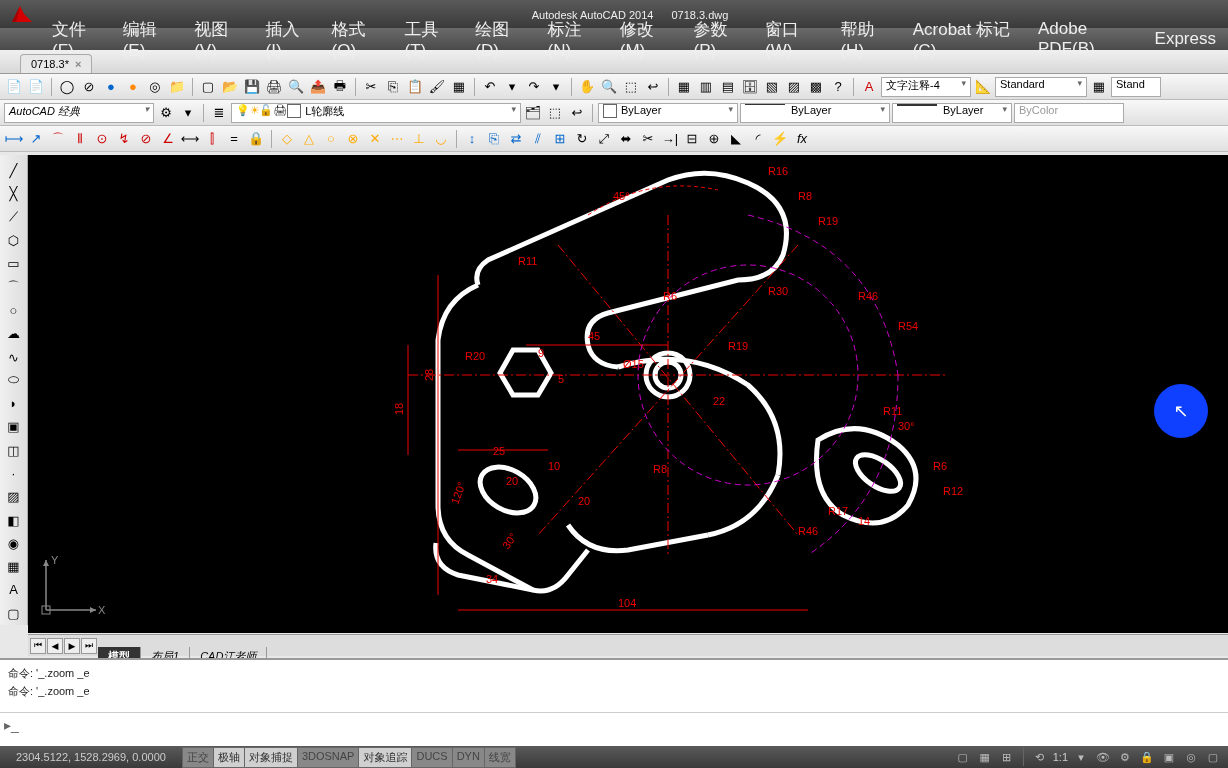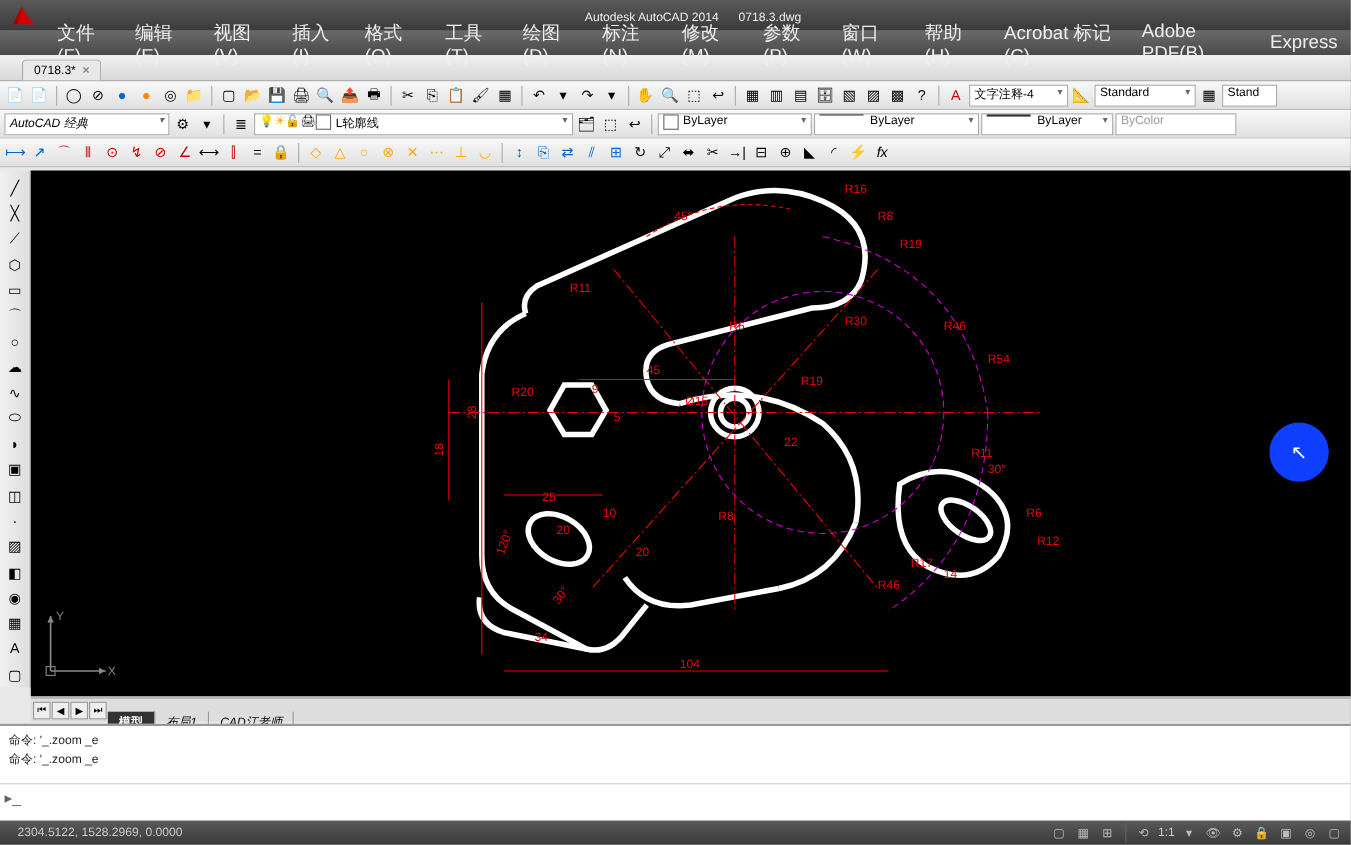--- a/index.html
+++ b/index.html
@@ -363,20 +363,30 @@
     <div>命令:  '_.zoom _e</div>
     <div>命令:  '_.zoom _e</div>
   </div>
   <div class="cmd-input-row">
     <span class="cmd-icon">▸_</span>
   </div>
 </div>
 
 <div class="statusbar">
   <div class="sb-coords">2304.5122, 1528.2969, 0.0000</div>
+  <div class="sb-toggles">
+    <div class="sb-toggle off">正交</div>
+    <div class="sb-toggle">极轴</div>
+    <div class="sb-toggle">对象捕捉</div>
+    <div class="sb-toggle off">3DOSNAP</div>
+    <div class="sb-toggle">对象追踪</div>
+    <div class="sb-toggle off">DUCS</div>
+    <div class="sb-toggle off">DYN</div>
+    <div class="sb-toggle off">线宽</div>
+  </div>
   <div class="sb-right">
     <div class="sb-ico">▢</div>
     <div class="sb-ico">▦</div>
     <div class="sb-ico">⊞</div>
     <div class="sep" style="background:#666;"></div>
     <div class="sb-ico">⟲</div>
     <span>1:1</span>
     <div class="sb-ico">▾</div>
     <div class="sb-ico">👁</div>
     <div class="sb-ico">⚙</div>

